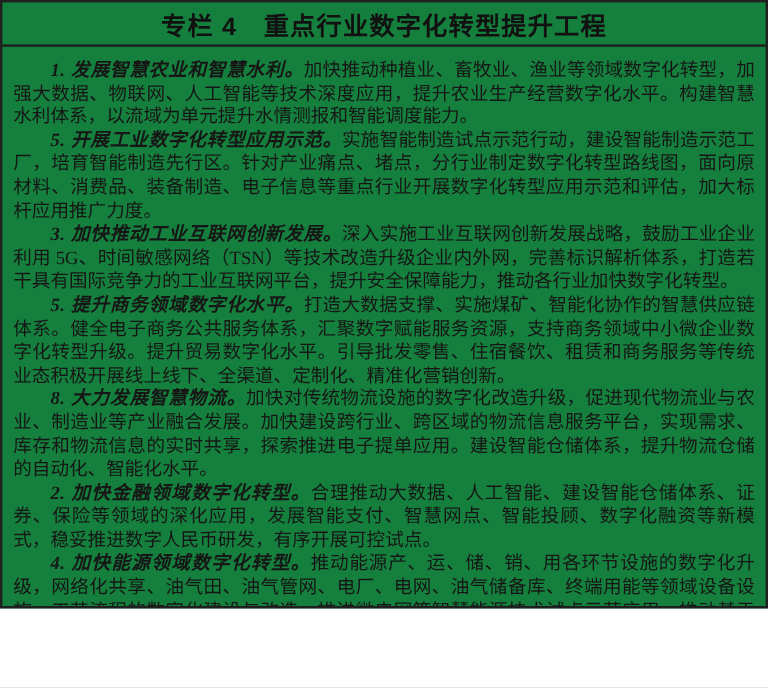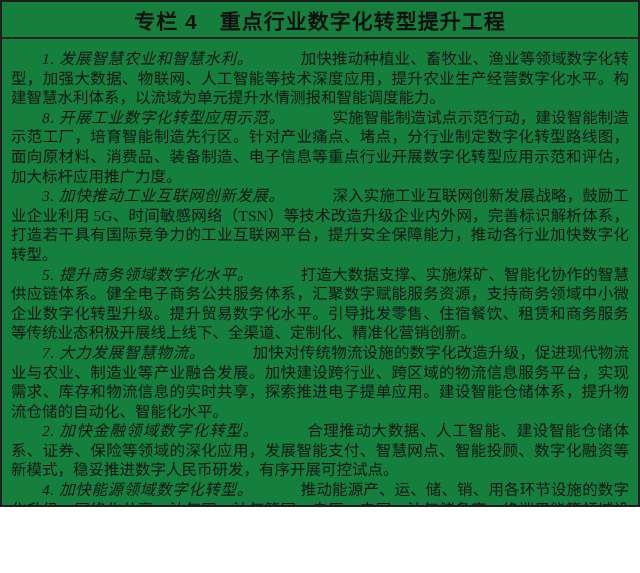--- a/index.html
+++ b/index.html
@@ -56,47 +56,47 @@
     font-family: "Liberation Serif", "DejaVu Serif", serif;
     font-size: 15.5px;
     line-height: 19.6px;
     color: #161616;
     text-align: justify;
     text-align-last: left;
   }
   .lead {
     font-style: italic; 
     letter-spacing: 0.5px;
+    font-weight: bold;
   }
   .rest {
     font-style: normal;
-    margin-left: 48px;
   }
 </style>
 </head>
 <body>
 
 <div class="page">
   <div class="column-box">
 
     <div class="title-row">
       <div class="column-title">专栏 4　重点行业数字化转型提升工程</div>
     </div>
 
     <div class="body-cell">
 
       <p><span class="lead">1. 发展智慧农业和智慧水利。</span><span class="rest">加快推动种植业、畜牧业、渔业等领域数字化转型，加强大数据、物联网、人工智能等技术深度应用，提升农业生产经营数字化水平。构建智慧水利体系，以流域为单元提升水情测报和智能调度能力。</span></p>
 
-      <p><span class="lead">8. 开展工业数字化转型应用示范。</span><span class="rest">实施智能制造试点示范行动，建设智能制造示范工厂，培育智能制造先行区。针对产业痛点、堵点，分行业制定数字化转型路线图，面向原材料、消费品、装备制造、电子信息等重点行业开展数字化转型应用示范和评估，加大标杆应用推广力度。</span></p>
+      <p><span class="lead">5. 开展工业数字化转型应用示范。</span><span class="rest">实施智能制造试点示范行动，建设智能制造示范工厂，培育智能制造先行区。针对产业痛点、堵点，分行业制定数字化转型路线图，面向原材料、消费品、装备制造、电子信息等重点行业开展数字化转型应用示范和评估，加大标杆应用推广力度。</span></p>
 
       <p><span class="lead">3. 加快推动工业互联网创新发展。</span><span class="rest">深入实施工业互联网创新发展战略，鼓励工业企业利用 5G、时间敏感网络（TSN）等技术改造升级企业内外网，完善标识解析体系，打造若干具有国际竞争力的工业互联网平台，提升安全保障能力，推动各行业加快数字化转型。</span></p>
 
       <p><span class="lead">5. 提升商务领域数字化水平。</span><span class="rest">打造大数据支撑、实施煤矿、智能化协作的智慧供应链体系。健全电子商务公共服务体系，汇聚数字赋能服务资源，支持商务领域中小微企业数字化转型升级。提升贸易数字化水平。引导批发零售、住宿餐饮、租赁和商务服务等传统业态积极开展线上线下、全渠道、定制化、精准化营销创新。</span></p>
 
-      <p><span class="lead">7. 大力发展智慧物流。</span><span class="rest">加快对传统物流设施的数字化改造升级，促进现代物流业与农业、制造业等产业融合发展。加快建设跨行业、跨区域的物流信息服务平台，实现需求、库存和物流信息的实时共享，探索推进电子提单应用。建设智能仓储体系，提升物流仓储的自动化、智能化水平。</span></p>
+      <p><span class="lead">8. 大力发展智慧物流。</span><span class="rest">加快对传统物流设施的数字化改造升级，促进现代物流业与农业、制造业等产业融合发展。加快建设跨行业、跨区域的物流信息服务平台，实现需求、库存和物流信息的实时共享，探索推进电子提单应用。建设智能仓储体系，提升物流仓储的自动化、智能化水平。</span></p>
 
       <p><span class="lead">2. 加快金融领域数字化转型。</span><span class="rest">合理推动大数据、人工智能、建设智能仓储体系、证券、保险等领域的深化应用，发展智能支付、智慧网点、智能投顾、数字化融资等新模式，稳妥推进数字人民币研发，有序开展可控试点。</span></p>
 
       <p><span class="lead">4. 加快能源领域数字化转型。</span><span class="rest">推动能源产、运、储、销、用各环节设施的数字化升级，网络化共享、油气田、油气管网、电厂、电网、油气储备库、终端用能等领域设备设施、工艺流程的数字化建设与改造。推进微电网等智慧能源技术试点示范应用。推动基于供需衔接、生产服务、监督管理等业务关系的数字平台建设，提升能源体系智能化水平。</span></p>
 
     </div>
   </div>
 </div>
 
 </body></html>

